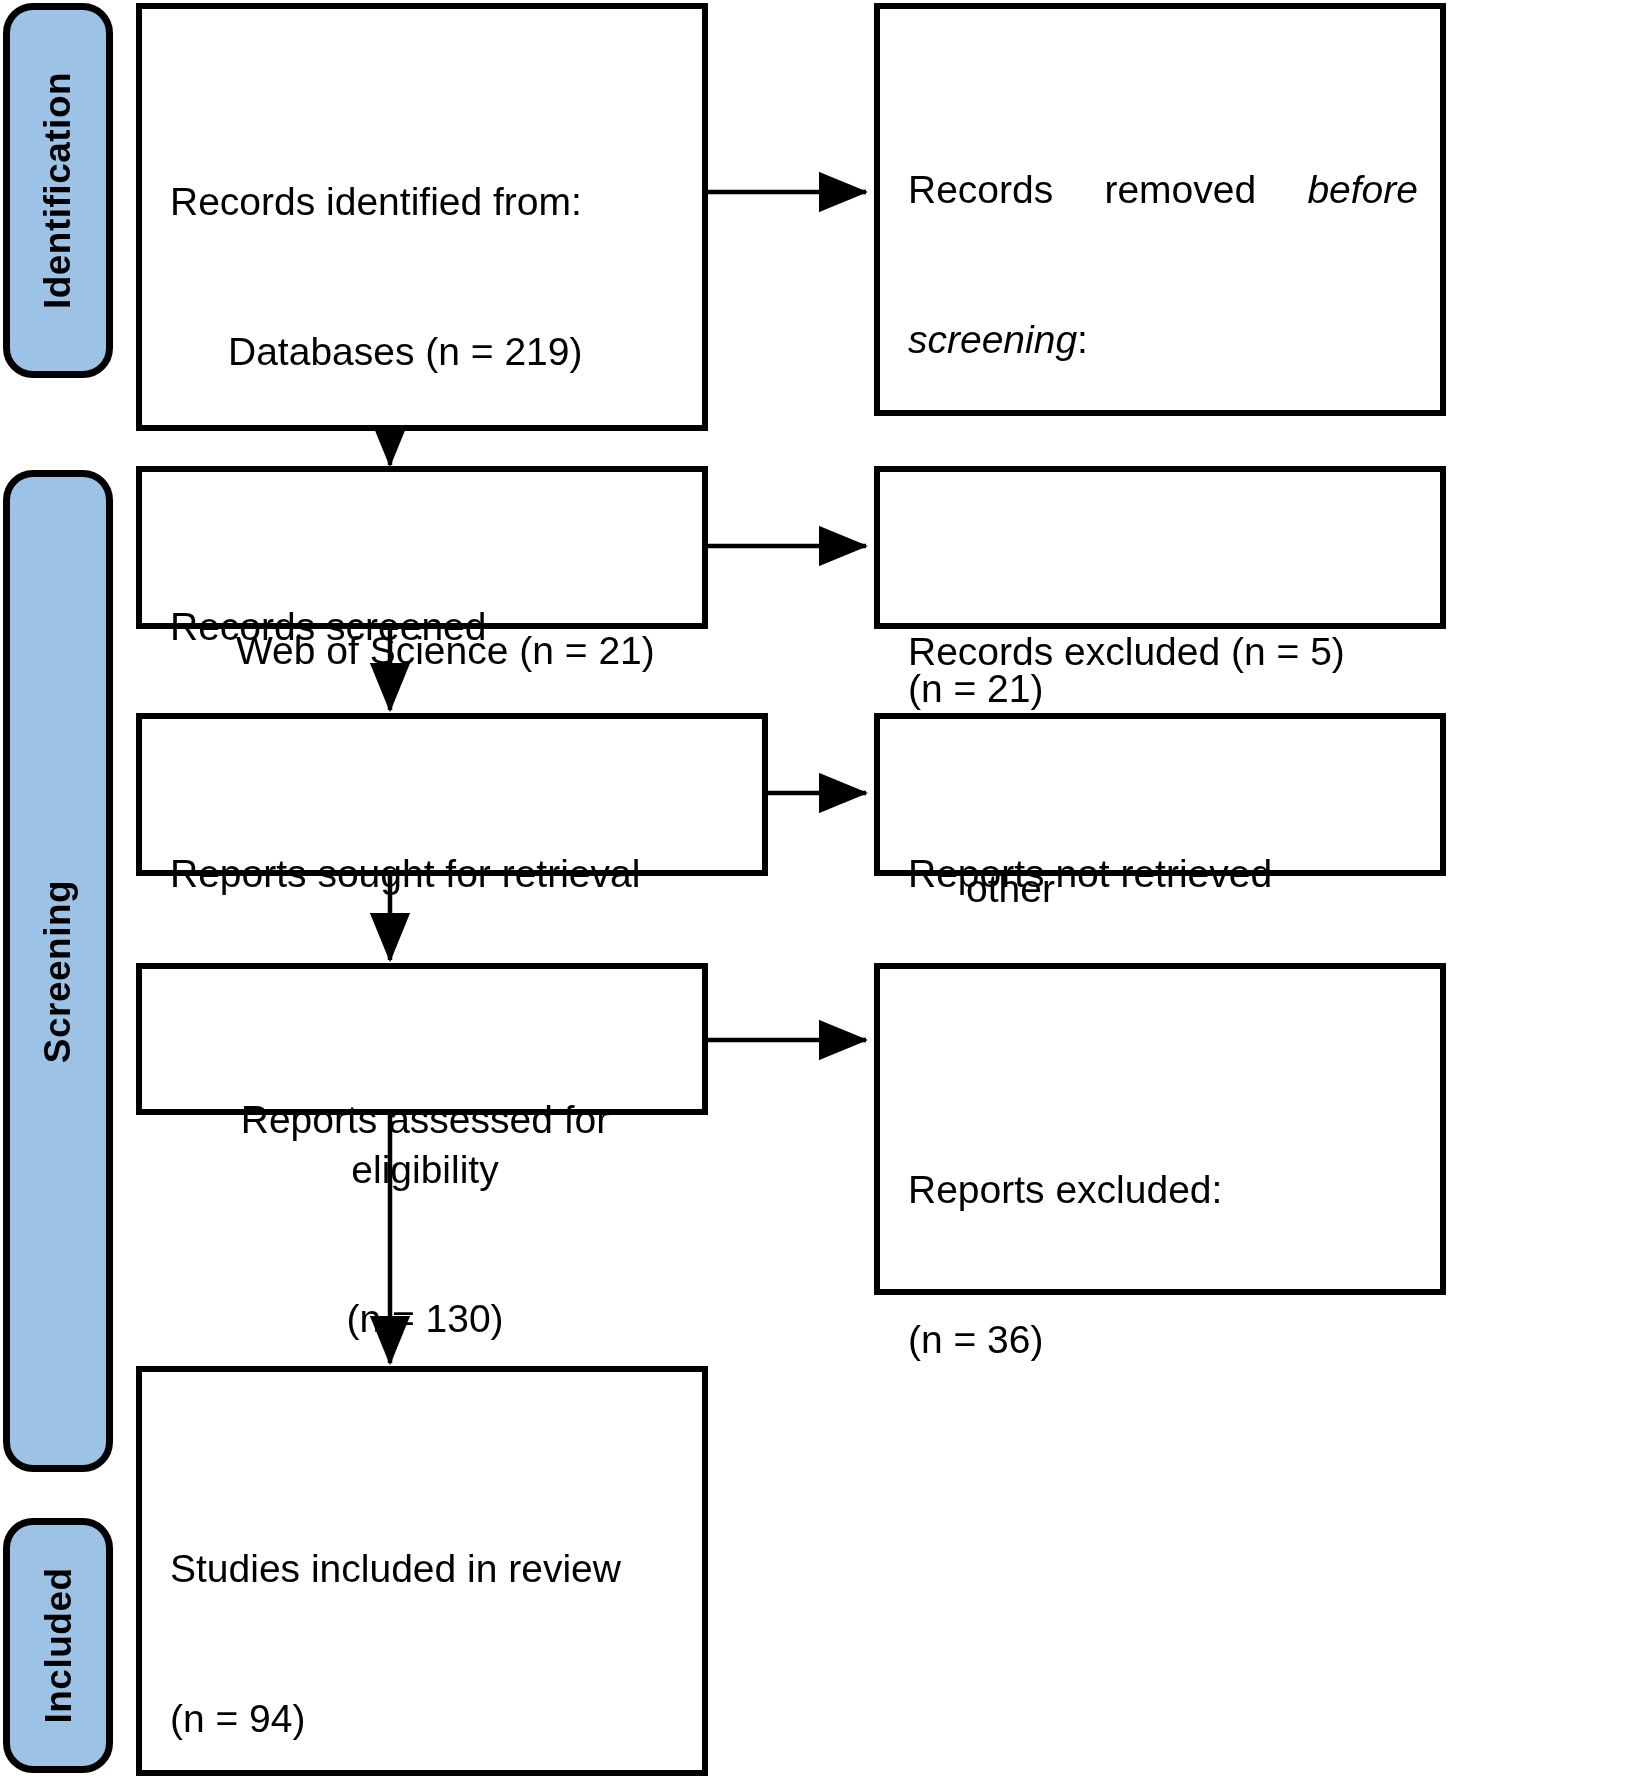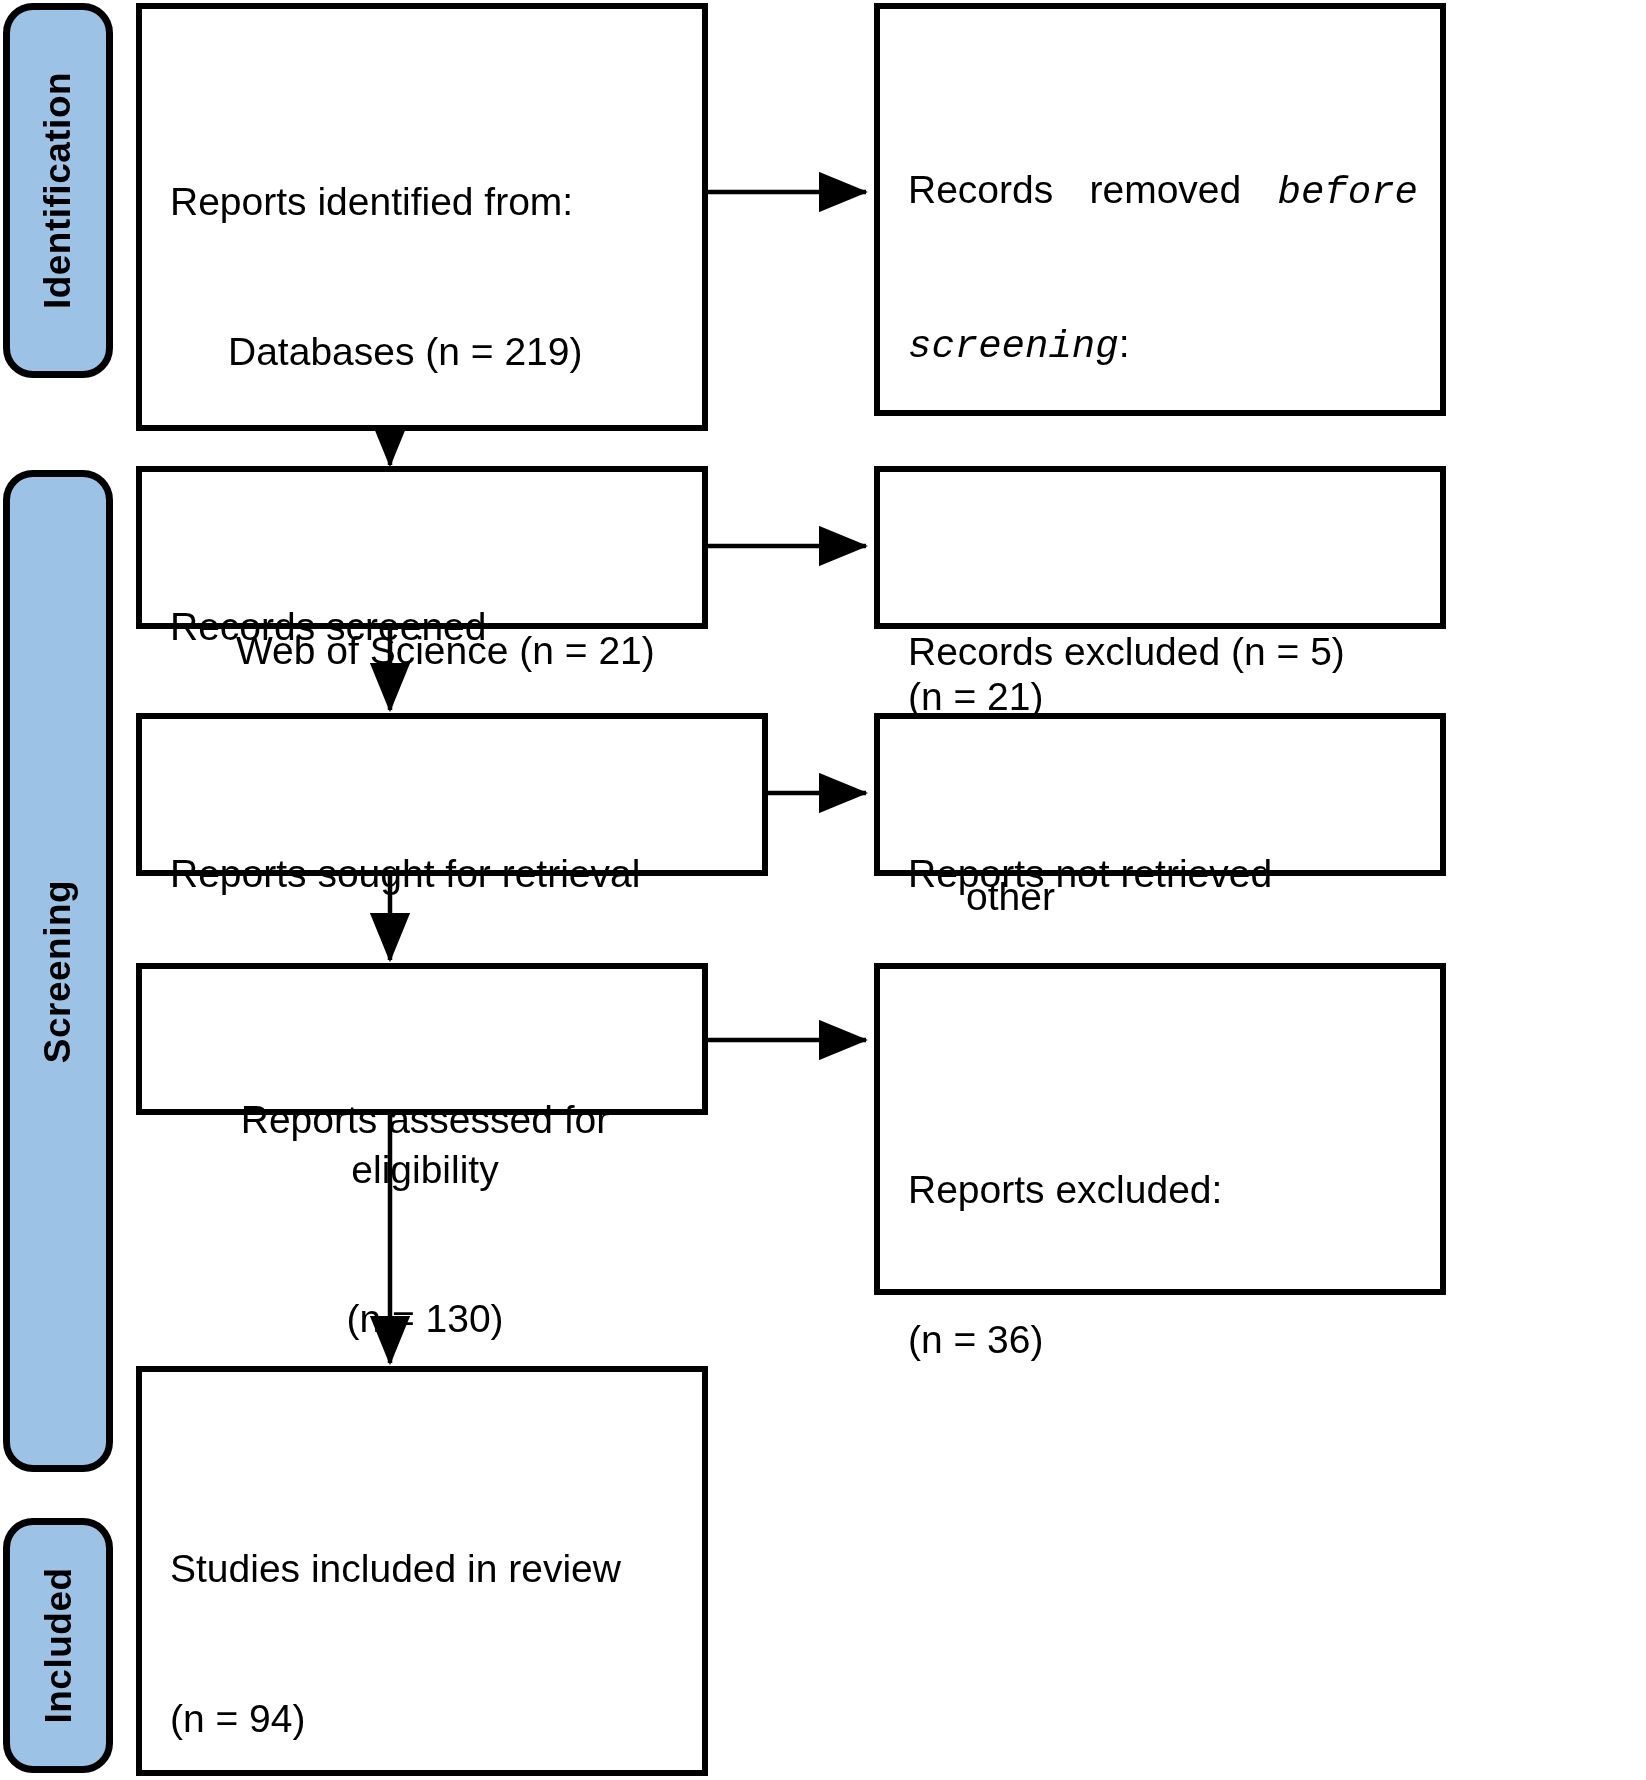--- a/index.html
+++ b/index.html
@@ -54,21 +54,21 @@
     color: #000000;
     white-space: pre-wrap;
   }
   .box-text.justified {
     text-align: justify;
     text-align-last: left;
   }
   .box-text .ln { display: block; }
   .box-text .ln.indent1 { padding-left: 58px; }
   .box-text .ln.indent2 { padding-left: 66px; }
-  .box-text em { font-style: italic; font-family: Liberation Mono, monospace; }
+  .box-text em { font-style: italic; }
 
   
   #connectors {
     position: absolute;
     left: 0; top: 0;
     width: 1646px;
     height: 1780px;
     pointer-events: none;
   }
 </style>
@@ -108,21 +108,21 @@
   <div class="stage-tab" style="left:3px; top:470px; width:110px; height:1002px;">
     <span class="stage-label">Screening</span>
   </div>
 
   <div class="stage-tab" style="left:3px; top:1518px; width:110px; height:255px;">
     <span class="stage-label">Included</span>
   </div>
 
   <div class="flow-box" style="left:136px; top:3px; width:572px; height:428px;">
     <div class="box-text" style="top:68px;">
-      <span class="ln">Reports identified from:</span>
+      <span class="ln">Records identified from:</span>
       <span class="ln indent1">Databases (n = 219)</span>
       <span class="ln indent2">Scopus (n = 131)</span>
       <span class="ln indent2">Web of Science (n = 21)</span>
       <span class="ln">Registers (n = 0)</span>
     </div>
   </div>
 
   <div class="flow-box" style="left:874px; top:3px; width:572px; height:413px;">
     <div class="box-text justified" style="top:56px;">
       <span class="ln" style="text-align:justify;text-align-last:justify;">Records&nbsp; removed&nbsp; <em>before</em></span>

